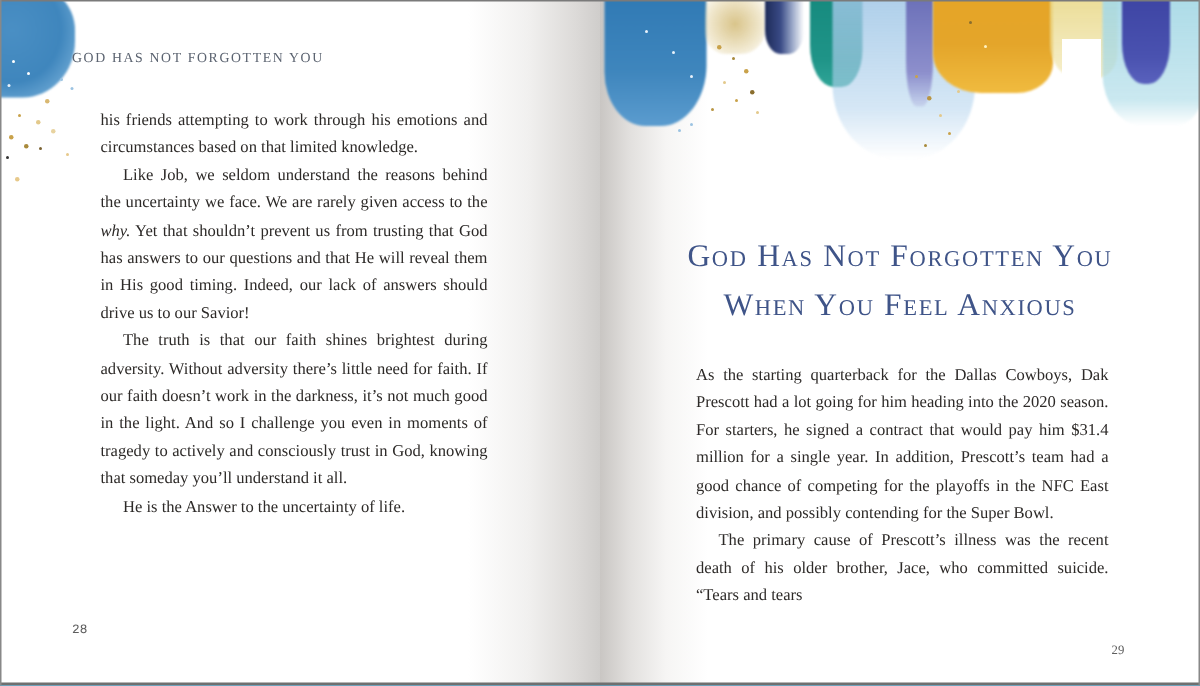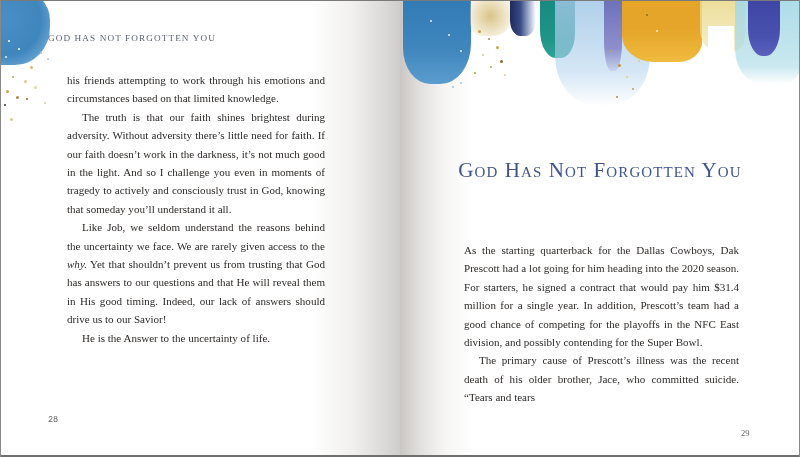--- a/index.html
+++ b/index.html
@@ -49,22 +49,22 @@
       <div class="dot" style="left:26px;top:98px;width:2px;height:2px;background:#7a6232;"></div>
       <div class="dot" style="left:4px;top:104px;width:2px;height:2px;background:#333;"></div>
       <div class="dot" style="left:10px;top:118px;width:3px;height:3px;background:#e7c98b;"></div>
       <div class="dot" style="left:44px;top:102px;width:2px;height:2px;background:#e7c98b;"></div>
     </div>
 
     <div class="running-head" style="text-transform:uppercase;">God Has Not Forgotten You</div>
 
     <div class="body-text left-text">
       <p class="noindent">his friends attempting to work through his emotions and circum­stances based on that limited knowledge.</p>
+      <p><span>Like Job, we seldom understand the reasons behind the uncertainty we face. We are rarely given access to the </span><i>why.</i><span> Yet that shouldn’t prevent us from trusting that God has answers to our questions and that He will reveal them in His good timing. Indeed, our lack of answers should drive us to our Savior!</span></p>
       <p>The truth is that our faith shines brightest during adversity. Without adversity there’s little need for faith. If our faith doesn’t work in the darkness, it’s not much good in the light. And so I challenge you even in moments of tragedy to actively and con­sciously trust in God, knowing that someday you’ll understand it all.</p>
-      <p><span>Like Job, we seldom understand the reasons behind the uncertainty we face. We are rarely given access to the </span><i>why.</i><span> Yet that shouldn’t prevent us from trusting that God has answers to our questions and that He will reveal them in His good timing. Indeed, our lack of answers should drive us to our Savior!</span></p>
       <p>He is the Answer to the uncertainty of life.</p>
     </div>
 
     <div class="folio folio-left">28</div>
   </div>
 
   <div class="page page-right">
     <div>
 
       <div class="wc" style="left:3px;top:-6px;width:68px;height:90px;background:linear-gradient(to bottom,#2f79b4,#3f86bd 60%,#5b9ccf);border-radius:0 0 45% 40%;"></div>
@@ -107,20 +107,21 @@
       <div class="dot" style="left:238px;top:60px;width:2px;height:2px;background:#e3c98b;"></div>
       <div class="dot" style="left:246px;top:14px;width:2px;height:2px;background:#8a6e2e;"></div>
       <div class="dot" style="left:256px;top:30px;width:2px;height:2px;background:#fff2c0;"></div>
       <div class="dot" style="left:30px;top:20px;width:2px;height:2px;background:#e8f2fb;"></div>
       <div class="dot" style="left:48px;top:34px;width:2px;height:2px;background:#e8f2fb;"></div>
       <div class="dot" style="left:60px;top:50px;width:2px;height:2px;background:#e8f2fb;"></div>
     </div>
 
     <div class="chapter-title" style="left:30px;">
       <div>God Has Not Forgotten You</div>
+      <div>When You Feel Anxious</div>
     </div>
 
     <div class="body-text right-text">
       <p class="noindent">As the starting quarterback for the Dallas Cowboys, Dak Prescott had a lot going for him heading into the 2020 season. For starters, he signed a contract that would pay him $31.4 million for a single year. In addition, Prescott’s team had a good chance of competing for the playoffs in the NFC East division, and possibly contending for the Super Bowl.</p>
       <p>The primary cause of Prescott’s illness was the recent death of his older brother, Jace, who committed suicide. “Tears and tears</p>
     </div>
 
     <div class="folio" style="left:341px;top:428px;">29</div>
   </div>
 

